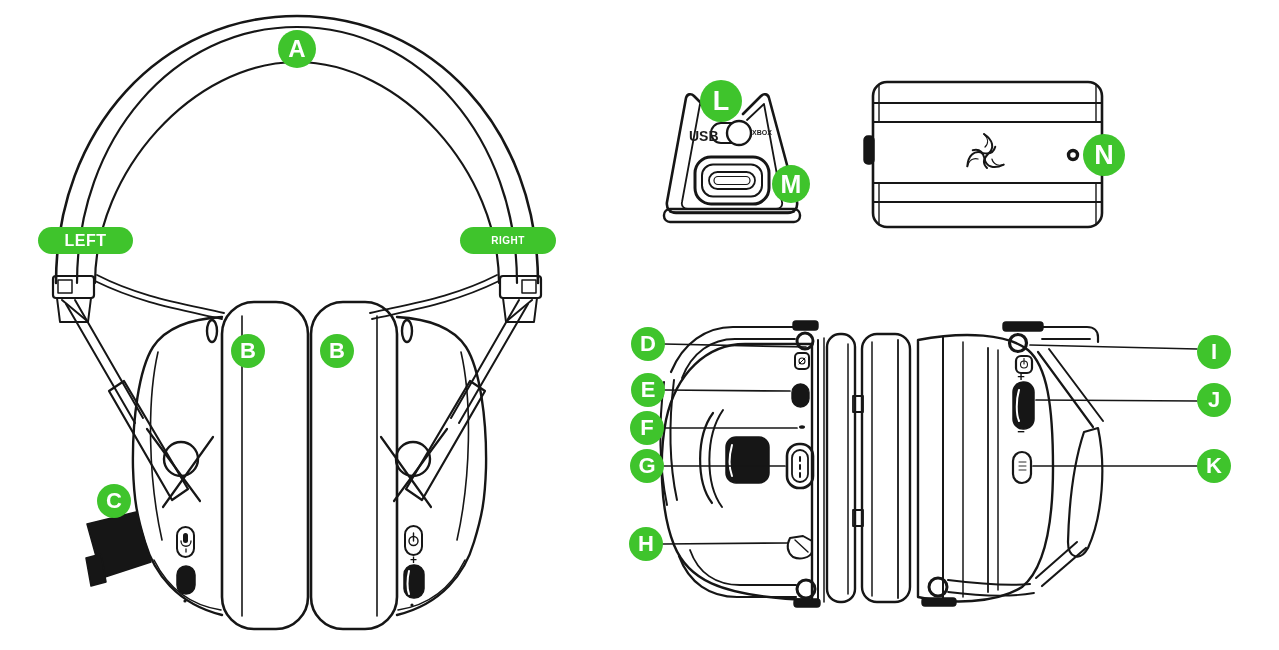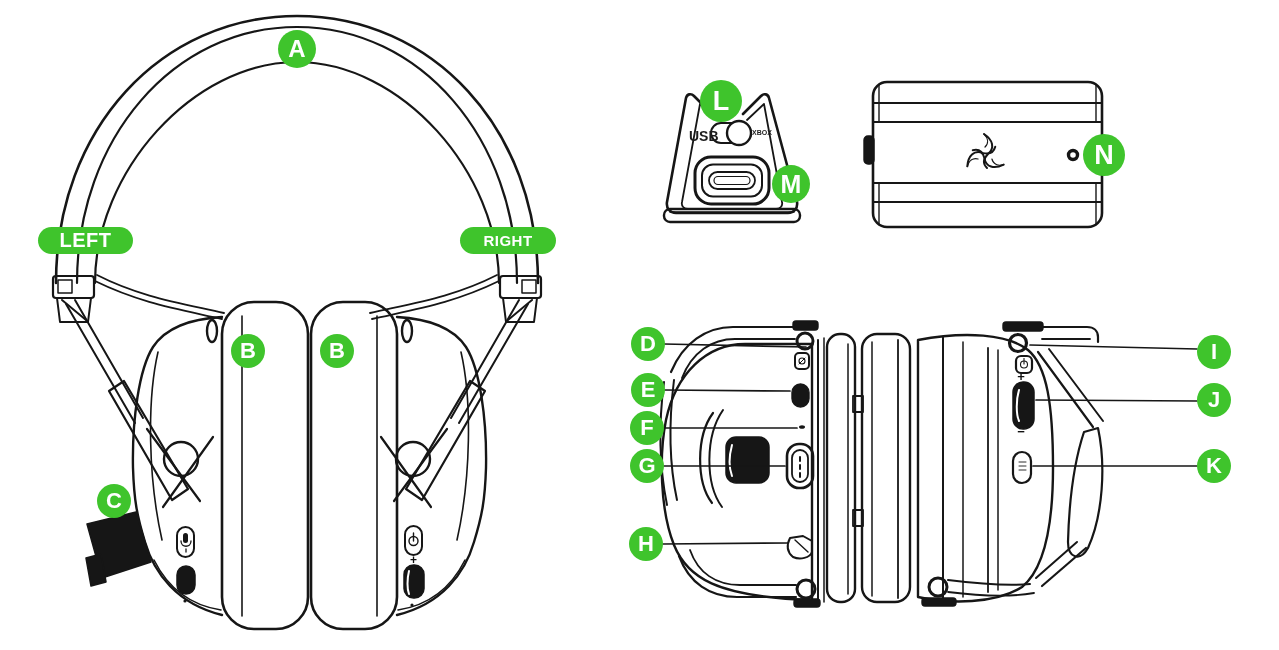--- a/index.html
+++ b/index.html
@@ -263,22 +263,22 @@
 <div class="callout" style="left:629px;top:527px;width:34px;height:34px;font-size:22px;">H</div>
 
 <div class="callout" style="left:1197px;top:335px;width:34px;height:34px;font-size:22px;">I</div>
 <div class="callout" style="left:1197px;top:383px;width:34px;height:34px;font-size:22px;">J</div>
 <div class="callout" style="left:1197px;top:449px;width:34px;height:34px;font-size:22px;">K</div>
 
 <div class="callout" style="left:700px;top:80px;width:42px;height:42px;font-size:27px;">L</div>
 <div class="callout" style="left:772px;top:165px;width:38px;height:38px;font-size:25px;">M</div>
 <div class="callout" style="left:1083px;top:134px;width:42px;height:42px;font-size:27px;">N</div>
 
-<div class="pill" style="left:38px;top:227px;width:95px;height:27px;font-size:20px;text-align:center;">LEFT</div>
-<div class="pill" style="left:460px;top:227px;width:96px;height:27px;font-size:15px;">RIGHT</div>
+<div class="pill" style="left:38px;top:227px;width:95px;height:27px;font-size:16px;text-align:center;">LEFT</div>
+<div class="pill" style="left:460px;top:227px;width:96px;height:27px;font-size:10px;">RIGHT</div>
 
 <div class="tinytext" style="left:689px;top:128px;font-size:14px;">USB</div>
 <div class="tinytext" style="left:752px;top:129px;font-size:7px;">XBOX</div>
 
 <div class="mark" style="left:407px;top:554px;width:13px;font-size:12px;">+</div>
 <div class="mark" style="left:1014px;top:370px;width:14px;font-size:13px;">+</div>
 <div class="mark" style="left:1014px;top:425px;width:14px;font-size:13px;">−</div>
 
 </div>
 

